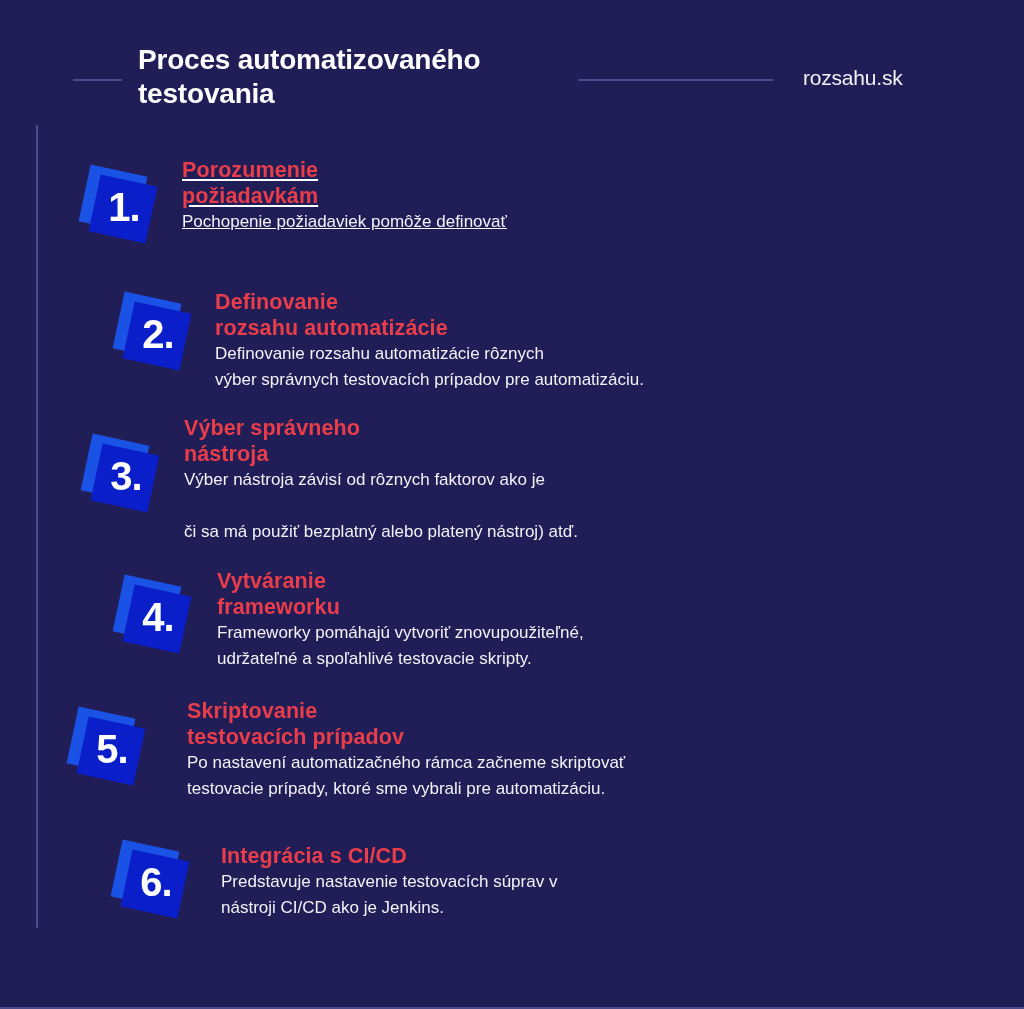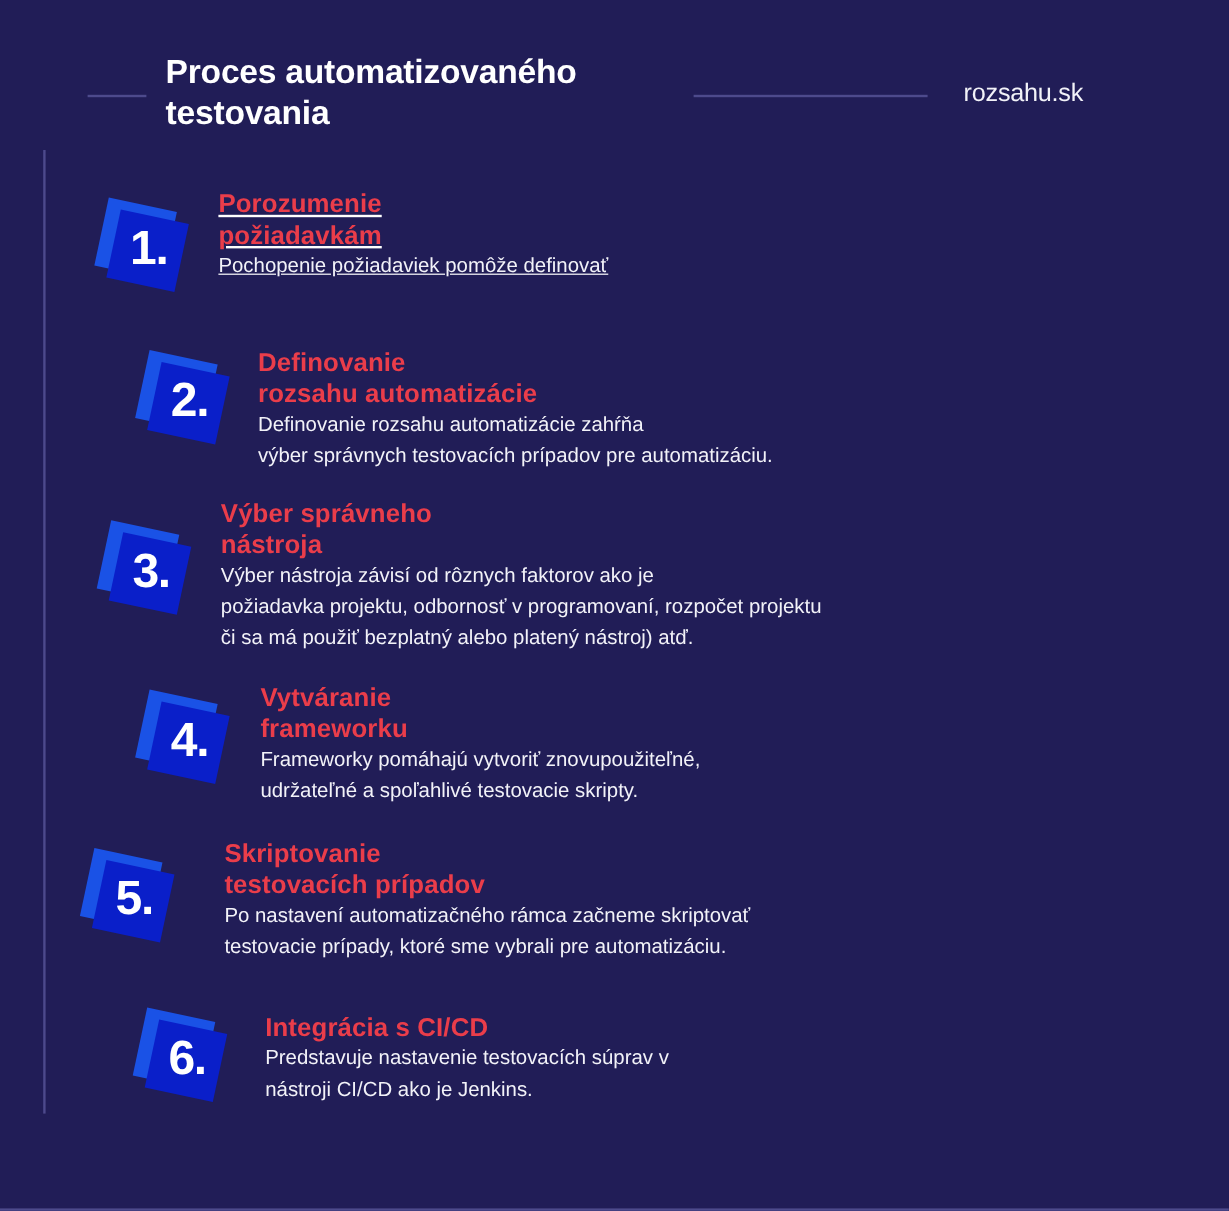--- a/index.html
+++ b/index.html
@@ -146,38 +146,38 @@
     <div class="back"></div>
     <div class="front"></div>
     <div class="num">2.</div>
   </div>
   <div class="step-text" style="left:215px; top:289px;">
     <p class="step-title">
       <span>Definovanie</span><br>
       <span>rozsahu automatizácie</span>
     </p>
     <p class="step-desc">
-      <span>Definovanie rozsahu automatizácie zahŕňa</span><br>
+      <span>Definovanie rozsahu automatizácie rôznych</span><br>
       <span>výber správnych testovacích prípadov pre automatizáciu.</span>
     </p>
   </div>
 
   <div class="badge" style="left:86px; top:437px;">
     <div class="back"></div>
     <div class="front"></div>
     <div class="num">3.</div>
   </div>
   <div class="step-text" style="left:184px; top:415px;">
     <p class="step-title">
       <span>Výber správneho</span><br>
       <span>nástroja</span>
     </p>
     <p class="step-desc">
       <span>Výber nástroja závisí od rôznych faktorov ako je</span><br>
-      <span>požiadavka projektu, odbornosť v programovaní, rozpočet projektu</span><br>
+      <br>
       <span>či sa má použiť bezplatný alebo platený nástroj) atď.</span>
     </p>
   </div>
 
   <div class="badge" style="left:118px; top:578px;">
     <div class="back"></div>
     <div class="front"></div>
     <div class="num">4.</div>
   </div>
   <div class="step-text" style="left:217px; top:568px;">

